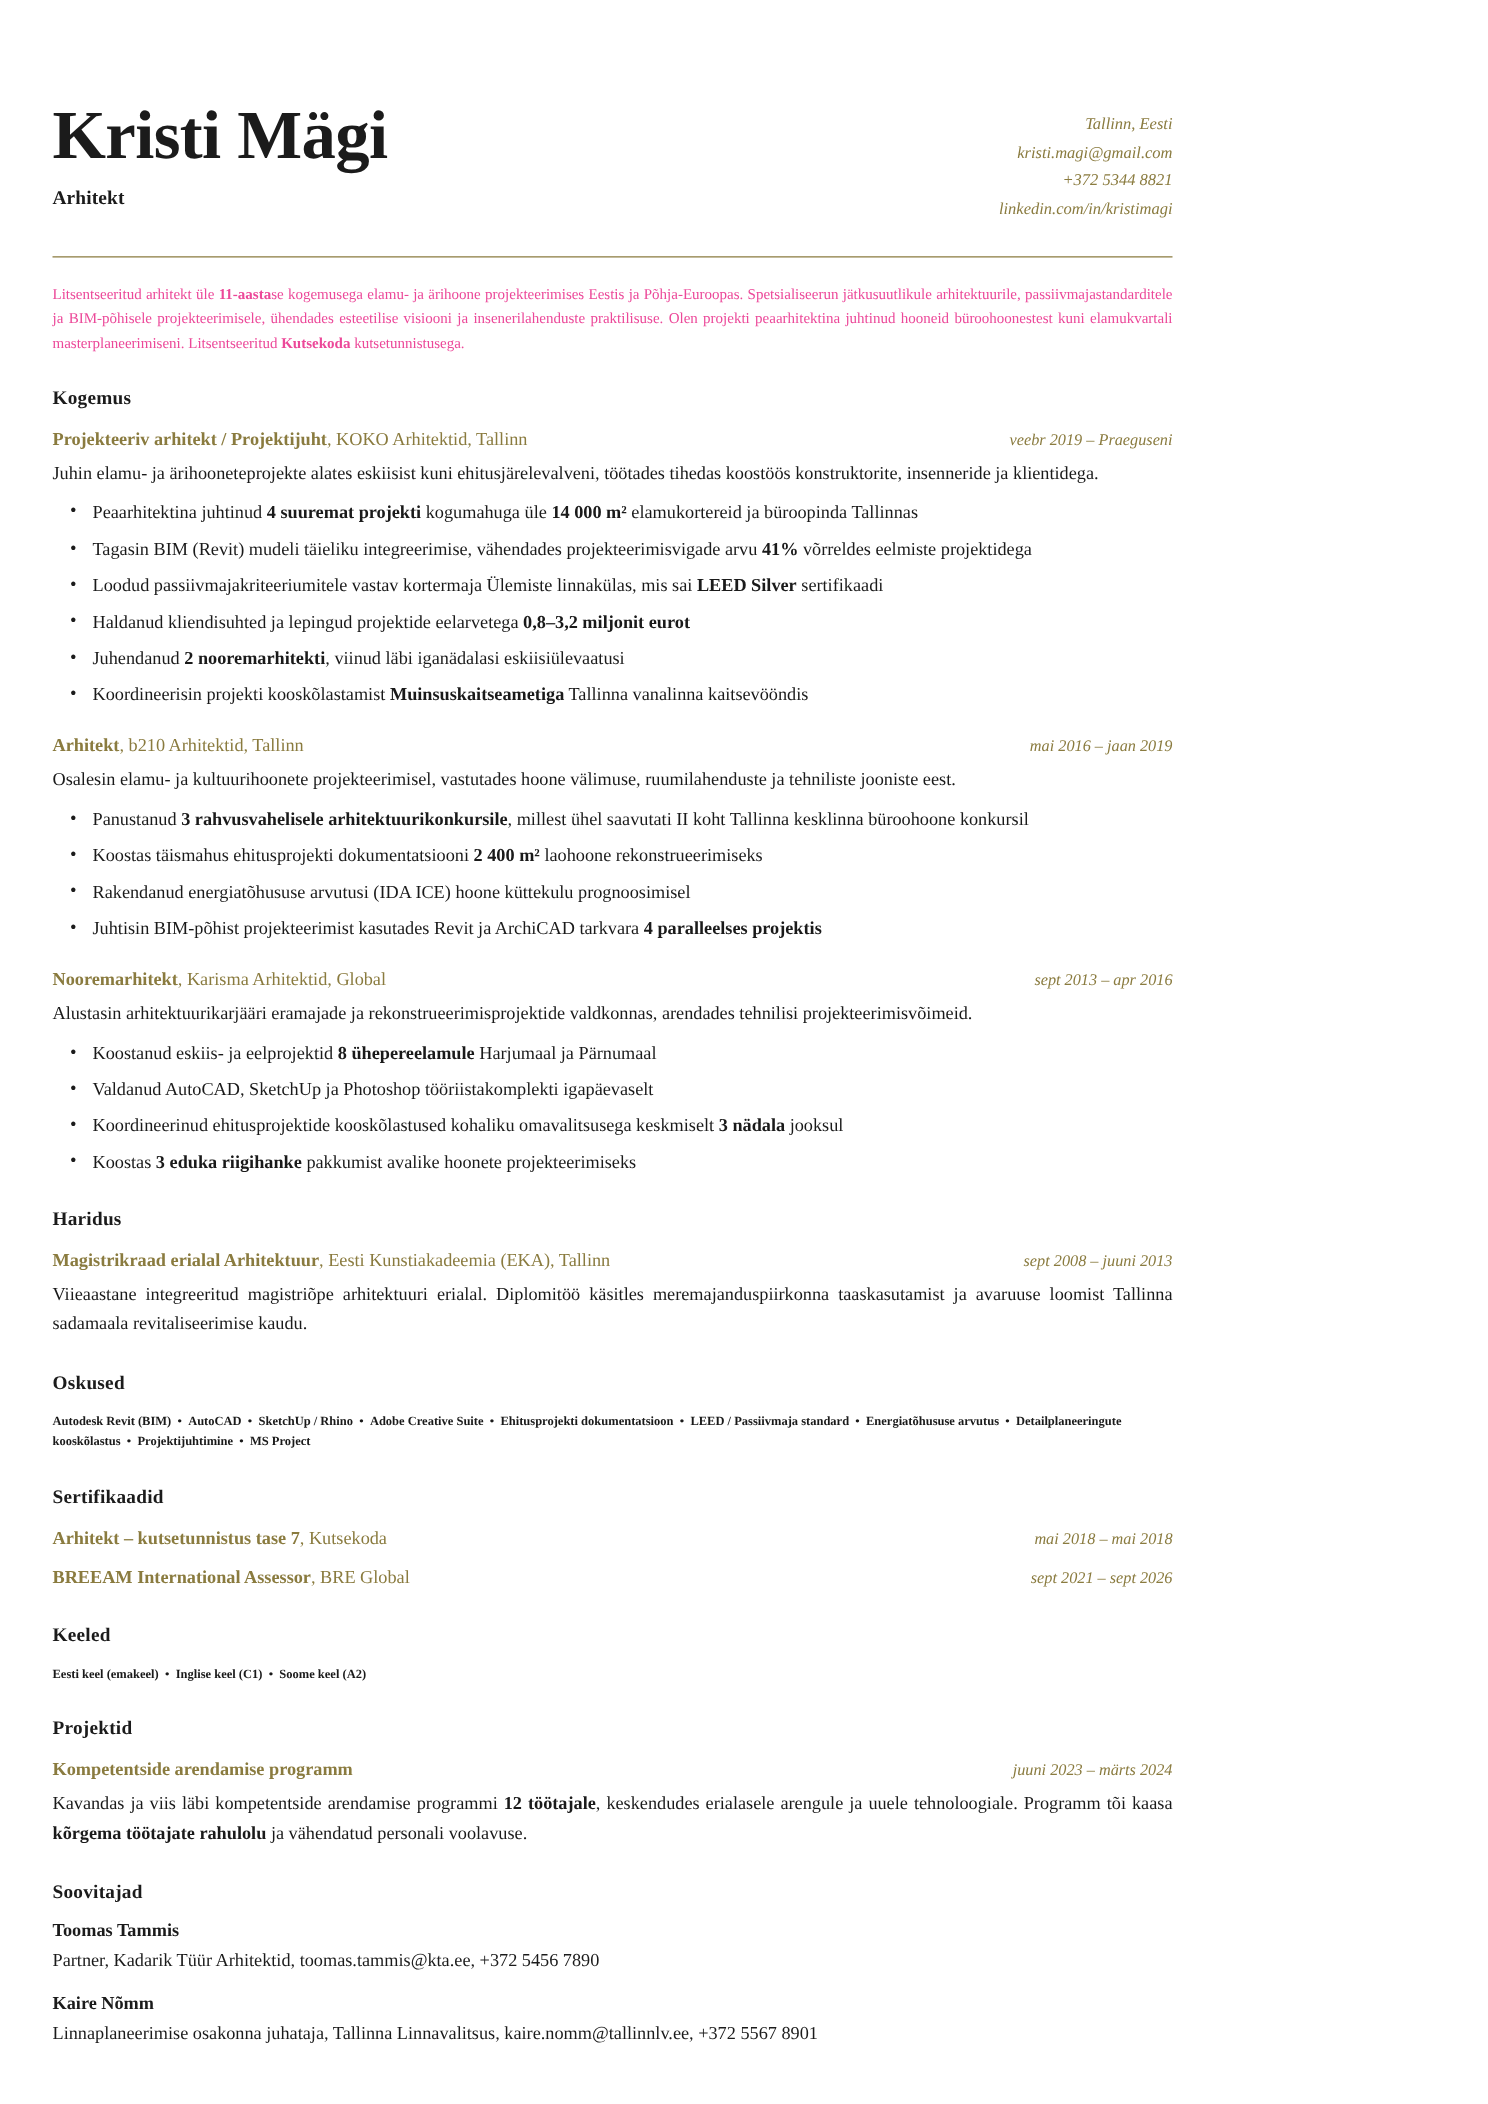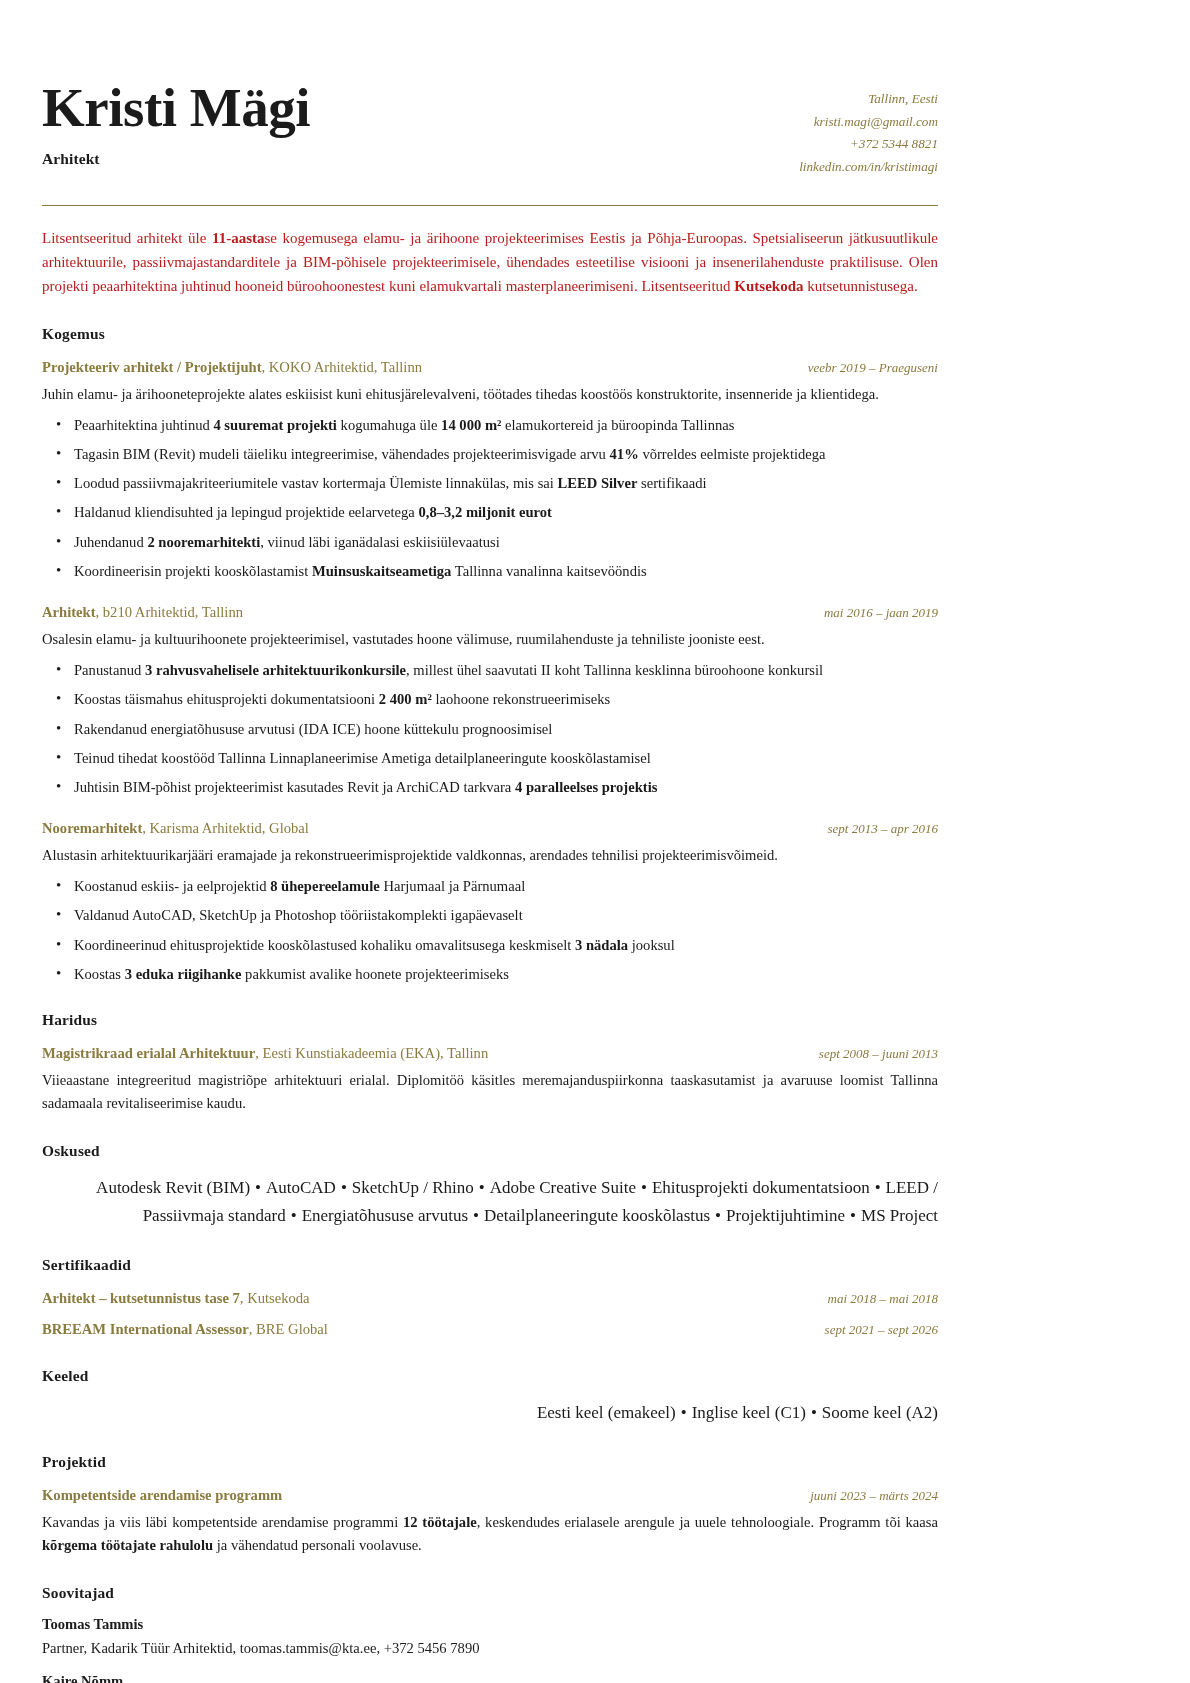--- a/index.html
+++ b/index.html
@@ -52,24 +52,24 @@
   }
   .rule {
     border: 0;
     border-top: 1.4px solid #8a7b3f;
     margin: 26px 0 0 0;
   }
 
   
   .summary {
     margin-top: 20px;
-    font-size: 15px;
+    font-size: 12px;
     line-height: 1.62;
     text-align: justify;
-    color: #b91c1c;
+    color: #ec4899;
   }
   .section { margin-top: 26px; }
   .section-title {
     font-size: 15.4px;
     font-weight: bold;
     color: #1b1b1b;
     margin-bottom: 14px;
     letter-spacing: 0.2px;
   }
   .entry { margin-bottom: 20px; }
@@ -115,23 +115,24 @@
     content: "\2022";
     position: absolute;
     left: -16px;
     top: -1px;
     font-size: 15px;
     color: #1b1b1b;
   }
   ul.bullets li:last-child { margin-bottom: 0; }
 
   .inline-list {
-    font-size: 17px;
+    font-size: 10px;
     line-height: 1.66;
-    text-align: right;
+    text-align: left;
+    font-weight: bold;
   }
   .sep { padding: 0 5px; }
 
   .cert-row {
     display: flex;
     align-items: baseline;
     justify-content: space-between;
     gap: 20px;
     margin-bottom: 9px;
   }
@@ -197,21 +198,20 @@
     <div class="entry">
       <div class="entry-head">
         <div class="entry-title"><b>Arhitekt</b><span>, b210 Arhitektid, Tallinn</span></div>
         <div class="entry-date">mai 2016 – jaan 2019</div>
       </div>
       <div class="entry-desc">Osalesin elamu- ja kultuurihoonete projekteerimisel, vastutades hoone välimuse, ruumilahenduste ja tehniliste jooniste eest.</div>
       <ul class="bullets">
         <li><span>Panustanud </span><b>3 rahvusvahelisele arhitektuurikonkursile</b><span>, millest ühel saavutati II koht Tallinna kesklinna büroohoone konkursil</span></li>
         <li><span>Koostas täismahus ehitusprojekti dokumentatsiooni </span><b>2 400 m²</b><span> laohoone rekonstrueerimiseks</span></li>
         <li><span>Rakendanud energiatõhususe arvutusi (IDA ICE) hoone küttekulu prognoosimisel</span></li>
-        <li><span>Teinud tihedat koostööd Tallinna Linnaplaneerimise Ametiga detailplaneeringute kooskõlastamisel</span></li>
         <li><span>Juhtisin BIM-põhist projekteerimist kasutades Revit ja ArchiCAD tarkvara </span><b>4 paralleelses projektis</b></li>
       </ul>
     </div>
 
     <div class="entry">
       <div class="entry-head">
         <div class="entry-title"><b>Nooremarhitekt</b><span>, Karisma Arhitektid, Global</span></div>
         <div class="entry-date">sept 2013 – apr 2016</div>
       </div>
       <div class="entry-desc">Alustasin arhitektuurikarjääri eramajade ja rekonstrueerimisprojektide valdkonnas, arendades tehnilisi projekteerimisvõimeid.</div>

